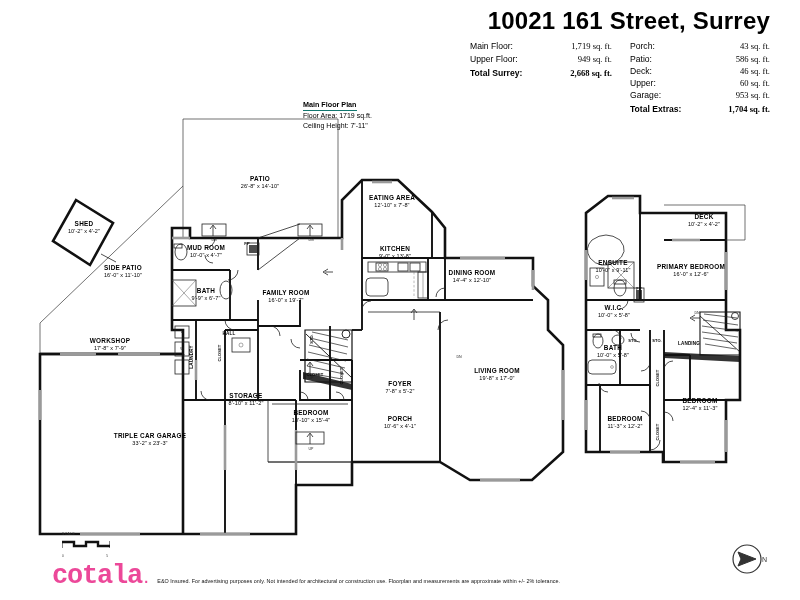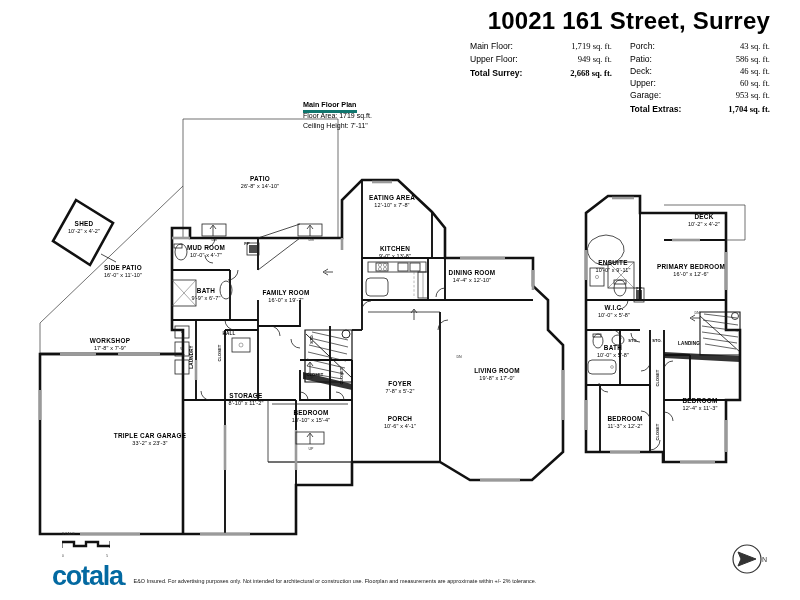--- a/index.html
+++ b/index.html
@@ -19,38 +19,38 @@
   .srow{display:flex;justify-content:space-between;gap:10px;white-space:nowrap;}
   .srow .lbl{text-align:left;}
   .srow .val{text-align:right;font-family:Liberation Serif, serif;}
   .srow.total{font-weight:bold;margin-top:2px;}
   .srow.total .lbl{padding-right:2px;}
   .col-a{min-width:142px;}
   .col-b{min-width:140px;}
 
   
   .plantitle{position:absolute;font-size:7px;line-height:1.5;color:#000;}
-  .plantitle b{font-size:7.2px;border-bottom:3px solid #0f766e;padding-bottom:.5px;}
+  .plantitle b{font-size:7.2px;border-bottom:1px solid #0f766e;padding-bottom:.5px;}
 
   
   svg.plan{position:absolute;left:0;top:0;width:800px;height:600px;}
 
   
   .rlabel{position:absolute;text-align:center;color:#000;white-space:nowrap;
           transform:translate(-50%,-50%);pointer-events:none;}
   .rname{font-size:6.4px;font-weight:bold;letter-spacing:.25px;line-height:1.25;}
   .rdim{font-size:5.5px;letter-spacing:.1px;line-height:1.3;}
   .rlabel.vert{transform:translate(-50%,-50%) rotate(-90deg);}
   .rlabel.sm .rname{font-size:4.6px;letter-spacing:.15px;}
   .rlabel.xs .rname{font-size:4px;letter-spacing:.1px;}
   .tick{position:absolute;font-size:3.6px;color:#222;transform:translate(-50%,-50%);}
 
   
   .footer{position:absolute;left:52px;bottom:12px;display:flex;align-items:flex-end;gap:8px;}
-  .brand{font-size:27px;font-weight:bold;letter-spacing:-1.2px;line-height:.8;color:#0369a1;}
+  .brand{font-size:27px;font-weight:bold;letter-spacing:-1.2px;line-height:.8;color:#ec4899;font-family:Liberation Mono, monospace;}
   .brand .dot{font-size:14px;font-weight:bold;}
   .disclaimer{font-size:5.4px;color:#111;letter-spacing:.05px;white-space:nowrap;padding-bottom:4px;}
   .scalebox{position:absolute;left:62px;bottom:42px;}
   .scaleword{font-size:3.4px;letter-spacing:.4px;color:#333;}
   .scalenums{display:flex;justify-content:space-between;font-size:3.2px;color:#333;width:46px;}
   .compass{position:absolute;right:28px;bottom:18px;}
 </style>
 </head>
 <body>
 

